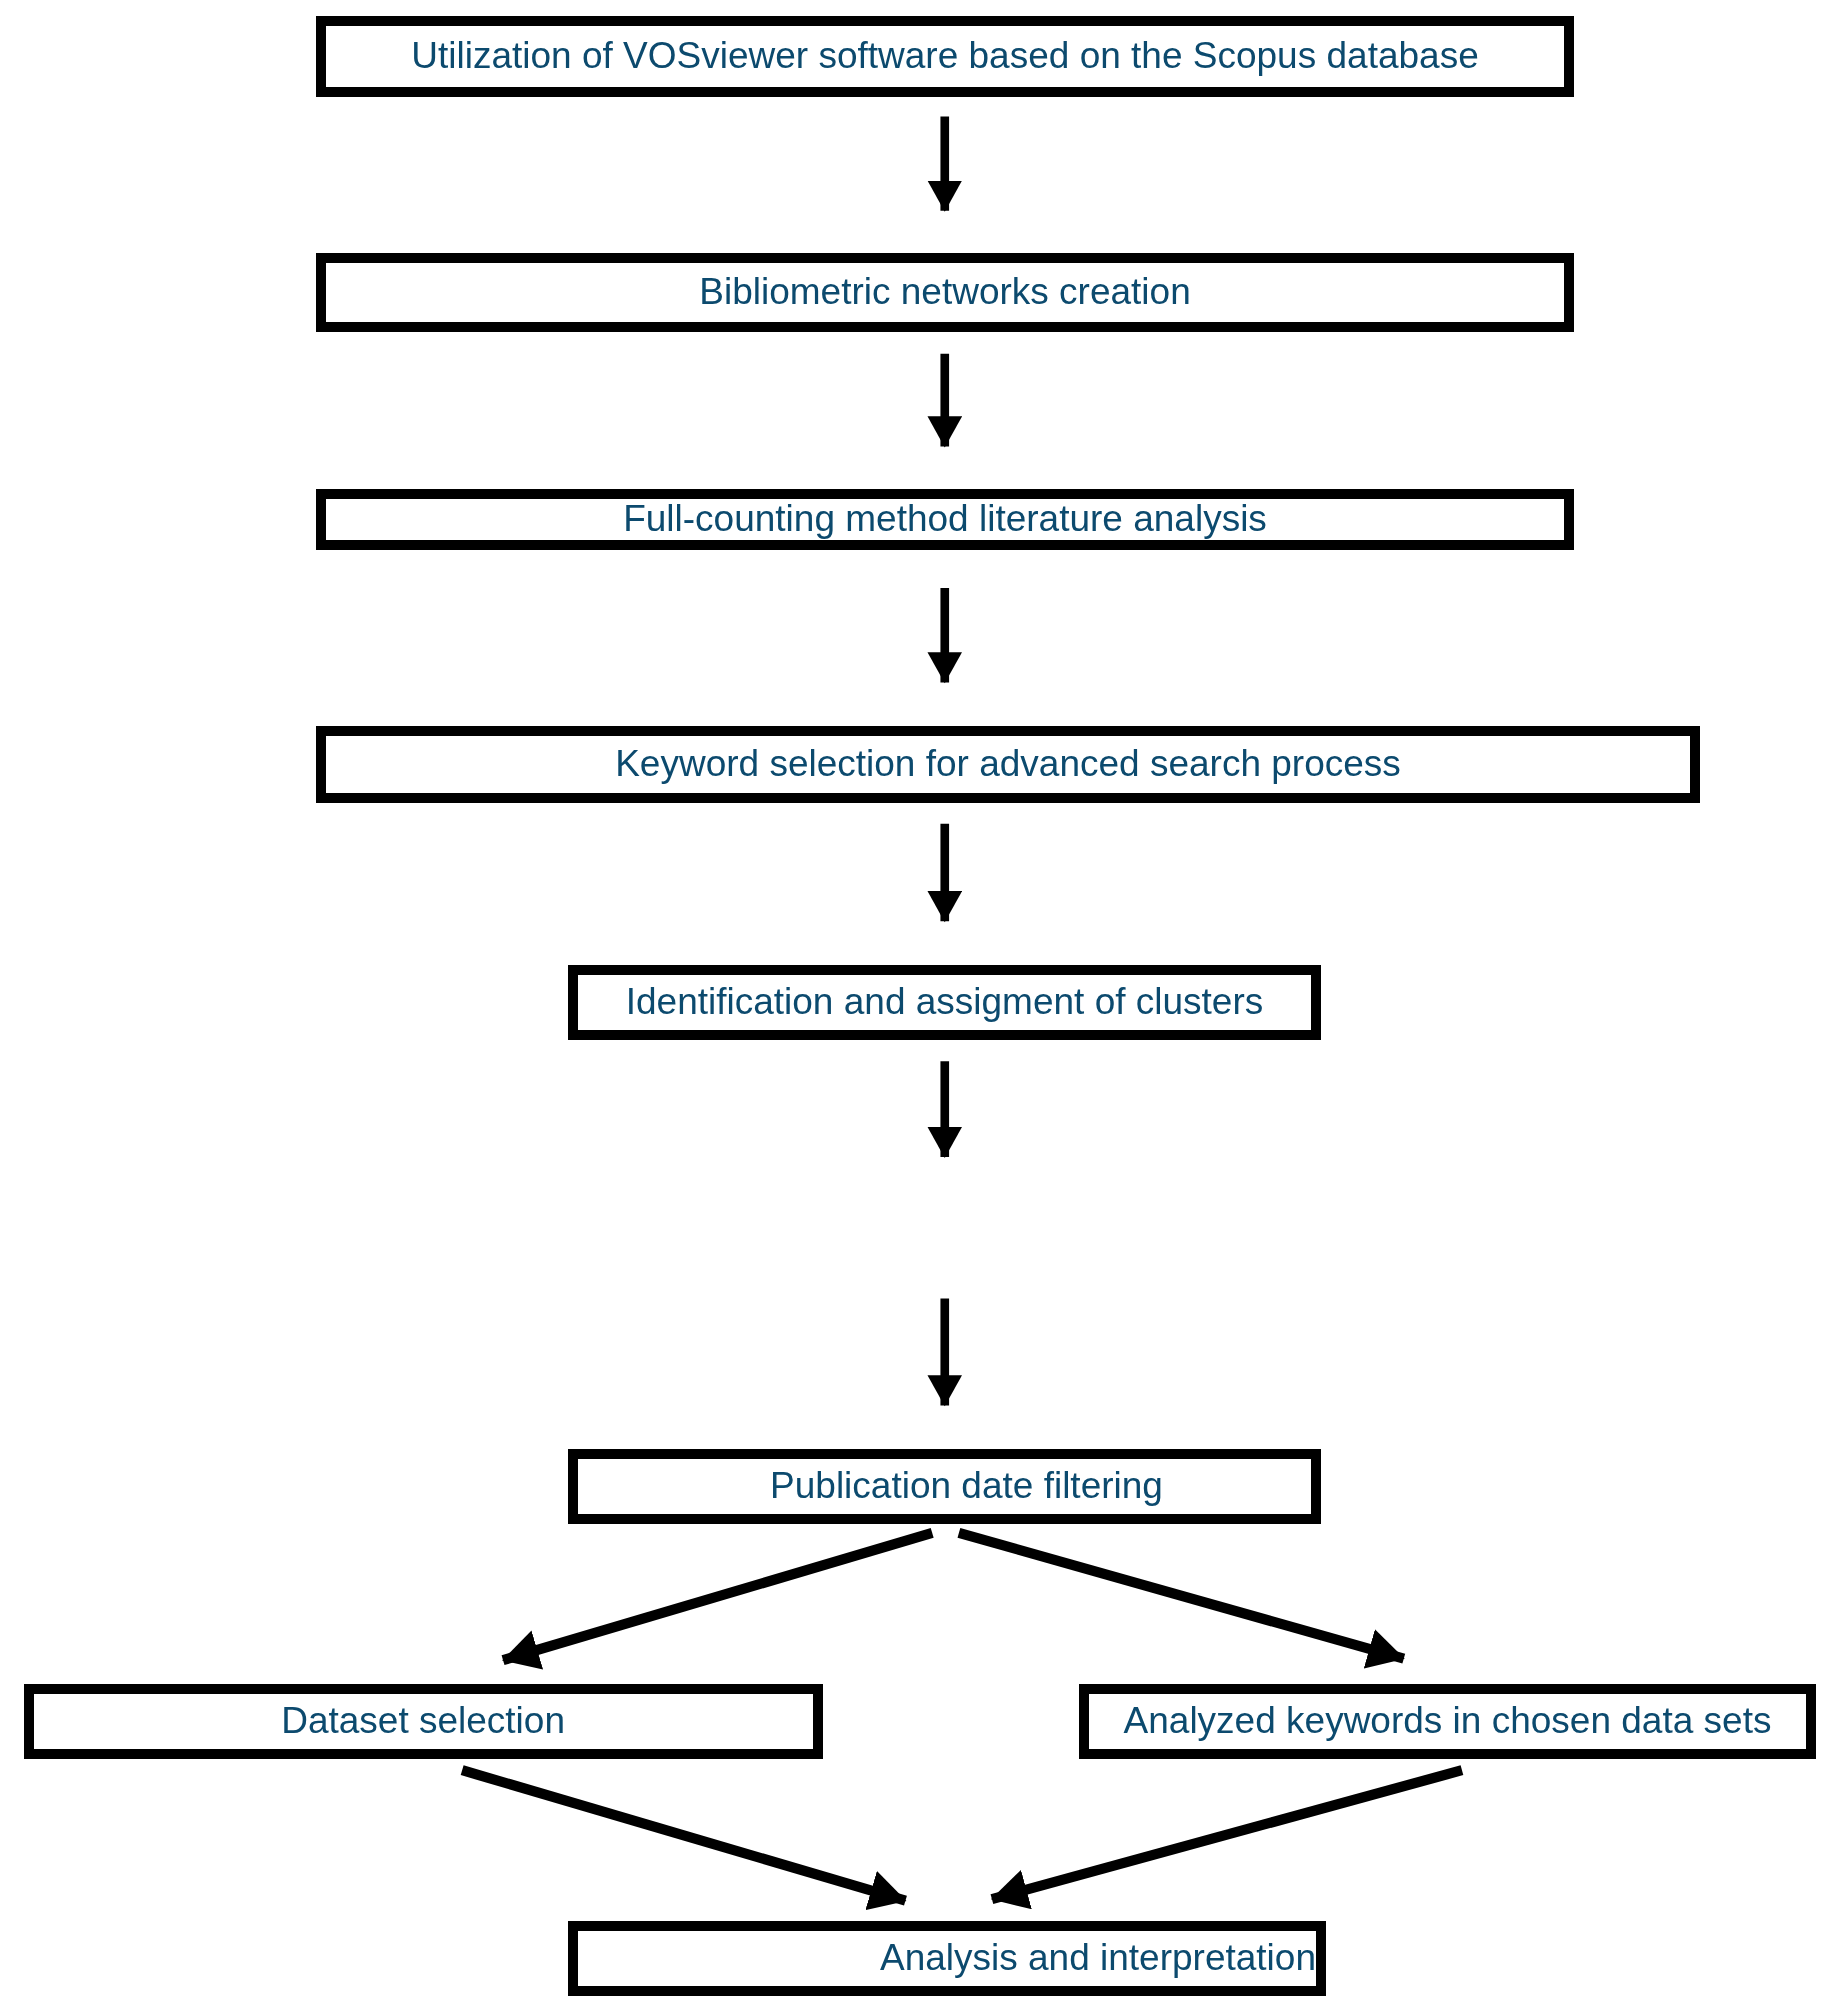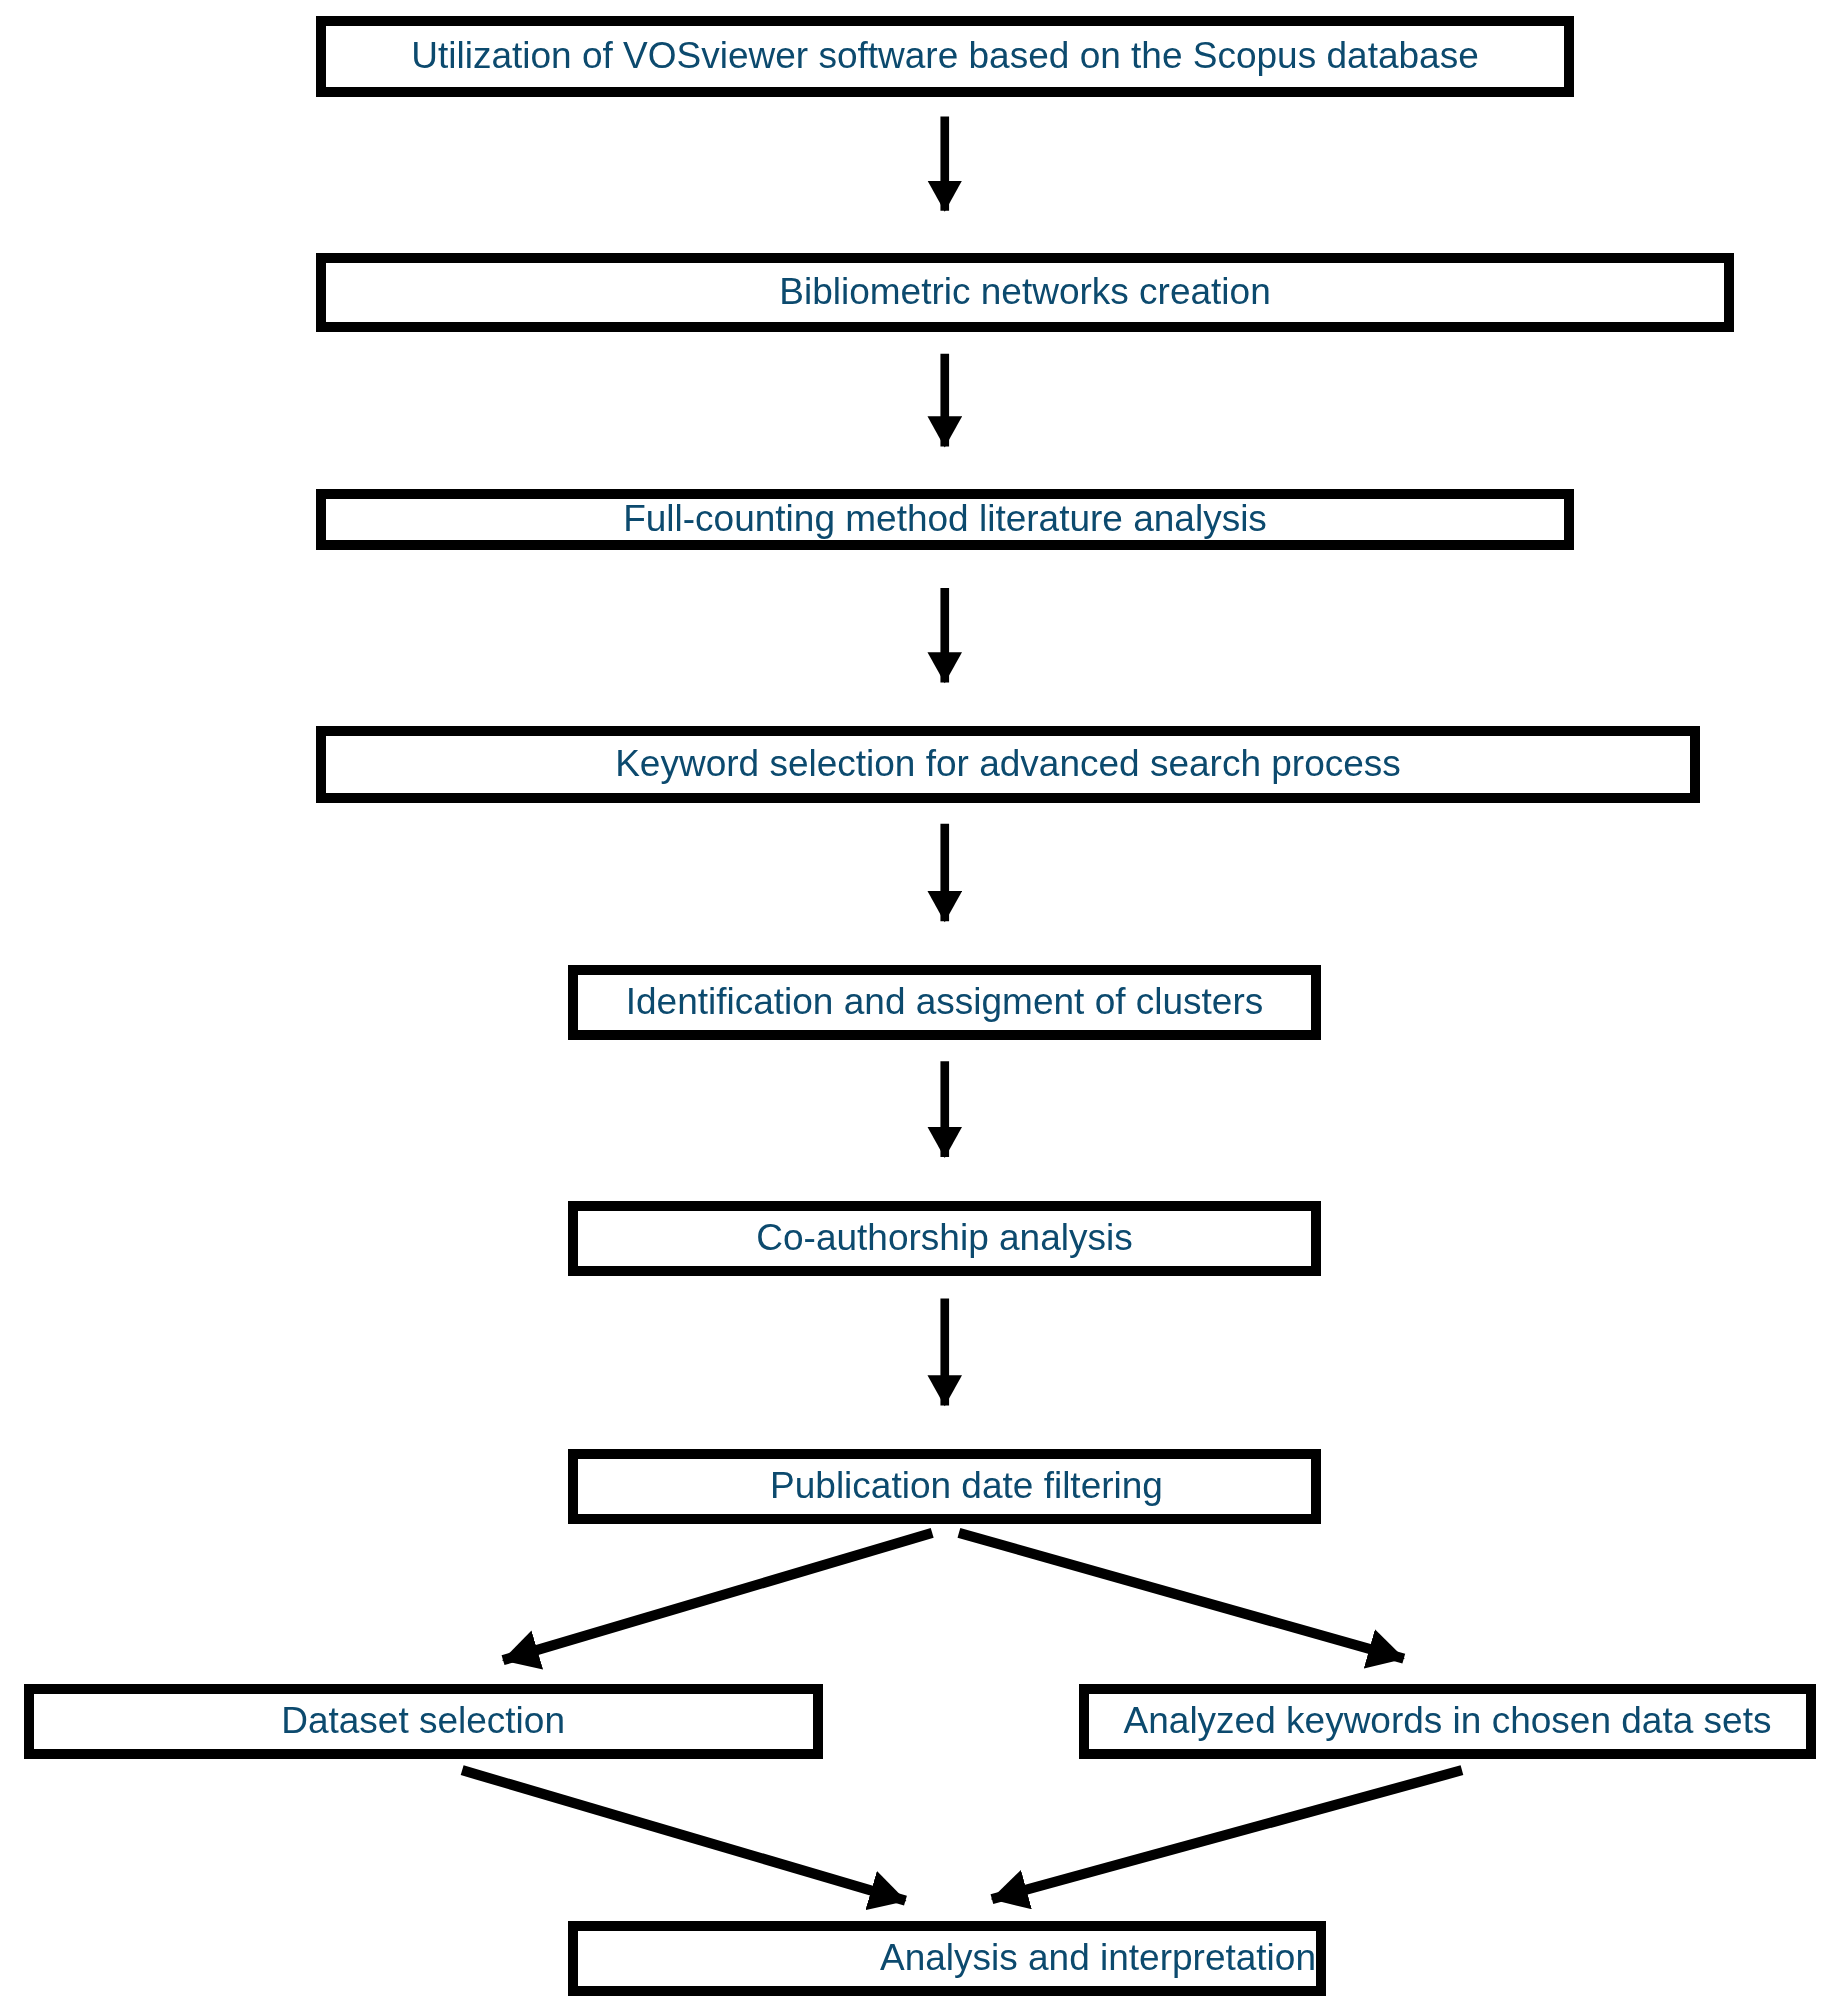--- a/index.html
+++ b/index.html
@@ -64,39 +64,36 @@
     <line x1="1220" y1="1950" x2="1786" y2="2110" stroke="#000000" stroke-width="13" marker-end="url(#ah)"></line>
 
     <line x1="588" y1="2252" x2="1152" y2="2418" stroke="#000000" stroke-width="13" marker-end="url(#ah)"></line>
     <line x1="1860" y1="2252" x2="1262" y2="2416" stroke="#000000" stroke-width="13" marker-end="url(#ah)"></line>
   </svg>
 
   <div class="node" style="left:316px; top:15.7px; width:1258px; height:81px;">
     <span>Utilization of VOSviewer software based on the Scopus database</span>
   </div>
 
-  <div class="node" style="left:316px; top:253px; width:1418px; height:79px;justify-content:flex-end;">
+  <div class="node" style="left:316px; top:253px; width:1258px; height:79px;justify-content:flex-end;">
     <span>Bibliometric networks creation</span>
   </div>
 
   <div class="node" style="left:316px; top:489px; width:1258px; height:61px;">
     <span>Full-counting method literature analysis</span>
   </div>
 
   <div class="node" style="left:316px; top:726px; width:1384px; height:77px;">
     <span>Keyword selection for advanced search process</span>
   </div>
 
   <div class="node" style="left:568px; top:965px; width:753px; height:75px;justify-content:flex-end;">
     <span>Identification and assigment of clusters</span>
   </div>
 
-  <div class="node" style="left:568px; top:1201px; width:753px; height:75px;">
-    <span>Co-authorship analysis</span>
-  </div>
 
   <div class="node" style="left:568px; top:1449px; width:753px; height:75px;padding-left:44px;">
     <span>Publication date filtering</span>
   </div>
 
   <div class="node" style="left:23.6px; top:1684px; width:799px; height:75px;">
     <span>Dataset selection</span>
   </div>
 
   <div class="node" style="left:1079px; top:1684px; width:737px; height:75px;">

